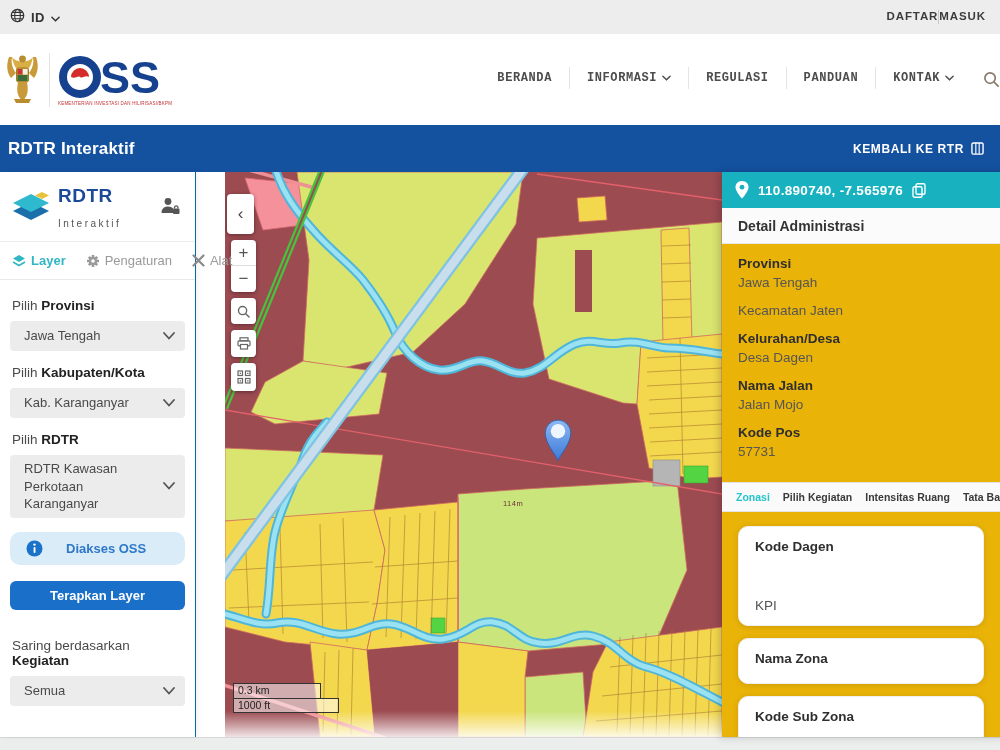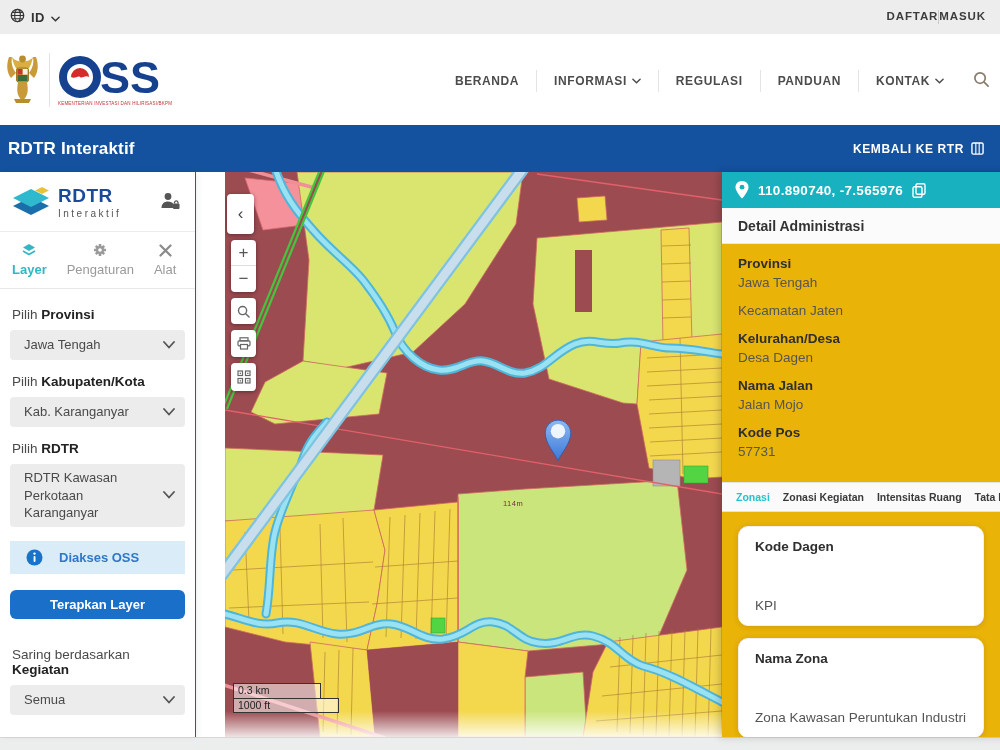--- a/index.html
+++ b/index.html
@@ -16,52 +16,52 @@
   .top-link { font-size:11.5px; font-weight:bold; color:#3c3c3c; letter-spacing:.9px; cursor:pointer; }
   .top-sep { width:1px; height:14px; background:#c9c9c9; }
 
   
   .header { position:absolute; left:0; top:34px; width:1000px; height:91px; background:#fff;
             display:flex; align-items:center; }
   .logo-wrap { display:flex; align-items:center; gap:8px; padding-left:4px; }
   .logo-divider { width:1px; height:54px; background:#e3e3e3; }
   .oss-block { display:flex; flex-direction:column; }
   .oss-caption { font-size:4.5px; color:#c03030; letter-spacing:.2px; margin-top:1px; white-space:nowrap; }
-  .nav { margin-left:auto; display:flex; align-items:flex-end; padding-right:10px; }
+  .nav { margin-left:auto; display:flex; align-items:flex-start; padding-right:0;font-family:Liberation Mono, monospace; }
   .nav-item { display:flex; align-items:center; gap:5px; font-size:12px; font-weight:bold; color:#4c4c4c;
               letter-spacing:.6px; padding:4px 17px; border-right:1px solid #e4e4e4; cursor:pointer; }
   .nav-item.last { border-right:none; }
   .nav-search { padding:4px 0 4px 12px; cursor:pointer; display:flex; align-items:center; }
 
   
   .subheader { position:absolute; left:0; top:125px; width:1000px; height:47px; background:#14519f;
                display:flex; align-items:center; padding:0 16px 0 8px; }
   .subheader-title { color:#fff; font-size:17px; font-weight:600; letter-spacing:.2px; }
   .subheader-back { margin-left:auto; display:flex; align-items:center; gap:7px; cursor:pointer; }
   .subheader-back span { color:#fff; font-size:12px; font-weight:bold; letter-spacing:.6px; }
 
   
   .sidebar { position:absolute; left:0; top:172px; width:196px; height:565px; background:#fff;
              border-right:1px solid #0369a1; box-shadow:2px 0 6px rgba(0,0,0,.06); z-index:5; }
   .brand-row { display:flex; align-items:center; padding:14px 14px 12px 12px; border-bottom:1px solid #ececec; }
   .brand-text { margin-left:8px; line-height:1; }
   .brand-title { font-size:19px; font-weight:bold; color:#1b4a9b; letter-spacing:.5px; }
-  .brand-sub { font-size:10px; color:#555; letter-spacing:2.5px; margin-top:4px; }
+  .brand-sub { font-size:10px; color:#555; letter-spacing:2.5px; margin-top:14px; }
   .brand-user { margin-left:auto; cursor:pointer; }
   .side-tabs { display:flex; align-items:center; gap:20px; padding:11px 12px; border-bottom:1px solid #e8e8e8; }
-  .side-tab { display:flex; align-items:center; gap:5px; font-size:13px; color:#9a9a9a; cursor:pointer;flex-direction:column; }
+  .side-tab { display:flex; align-items:center; gap:5px; font-size:13px; color:#9a9a9a; cursor:pointer; }
   .side-tab.active { color:#33b6c3; font-weight:bold; }
   .side-body { padding:12px 10px 0 10px; }
   .field-label { font-size:13.5px; color:#4a4a4a; margin:6px 0 8px 2px; }
   .field-label b { color:#222; }
   .select { background:#ececec; border-radius:4px; min-height:30px; display:flex; align-items:center;
             padding:5px 10px 5px 14px; margin-bottom:14px; cursor:pointer; }
   .select-text { font-size:13px; color:#4a4a4a; line-height:1.35; flex:1; padding-right:6px; }
-  .btn-info { background:#d9ecf8; border-radius:0; height:33px; display:flex; align-items:center;
-              gap:16px; padding-left:16px; margin:10px 0 16px 0; cursor:pointer; border:none; width:100%; }
+  .btn-info { background:#d9ecf8; border-radius:10px; height:33px; display:flex; align-items:center;
+              gap:23px; padding-left:16px; margin:10px 0 16px 0; cursor:pointer; border:none; width:100%; }
   .btn-info span { color:#2f78c8; font-size:13px; font-weight:600; font-family:"Liberation Sans",sans-serif; }
   .btn-apply { background:#1a6fc9; border:none; border-radius:6px; height:29px; width:100%;
                color:#fff; font-size:13px; font-weight:bold; cursor:pointer; margin-bottom:22px;
                font-family:"Liberation Sans",sans-serif; }
 
   
   .map { position:absolute; left:225px; top:172px; width:497px; height:565px; overflow:hidden; background:#9c4b51; }
   .map svg.basemap { position:absolute; left:0; top:0; }
   .map-fade { position:absolute; left:0; bottom:0; width:100%; height:26px;
               background:linear-gradient(to bottom, rgba(255,255,255,0), rgba(255,255,255,.85)); pointer-events:none; }
@@ -457,33 +457,32 @@
         <div class="pfield-value">Jalan Mojo</div>
       </div>
       <div class="pfield">
         <div class="pfield-label">Kode Pos</div>
         <div class="pfield-value">57731</div>
       </div>
     </div>
 
     <div class="panel-tabs">
       <span class="ptab active">Zonasi</span>
-      <span class="ptab">Zonasi Kegiatan</span>
+      <span class="ptab">Pilih Kegiatan</span>
       <span class="ptab">Intensitas Ruang</span>
       <span class="ptab">Tata Bangunan</span>
     </div>
 
     <div class="cards">
       <div class="card">
         <div class="card-label">Kode Dagen</div>
         <div class="card-value">KPI</div>
       </div>
       <div class="card">
         <div class="card-label">Nama Zona</div>
-        <div class="card-value">Zona Kawasan Peruntukan Industri</div>
       </div>
       <div class="card">
         <div class="card-label">Kode Sub Zona</div>
         <div class="card-value">KPI</div>
       </div>
 
     </div>
 
     <div class="panel-scrollbar"></div>
   </div>

